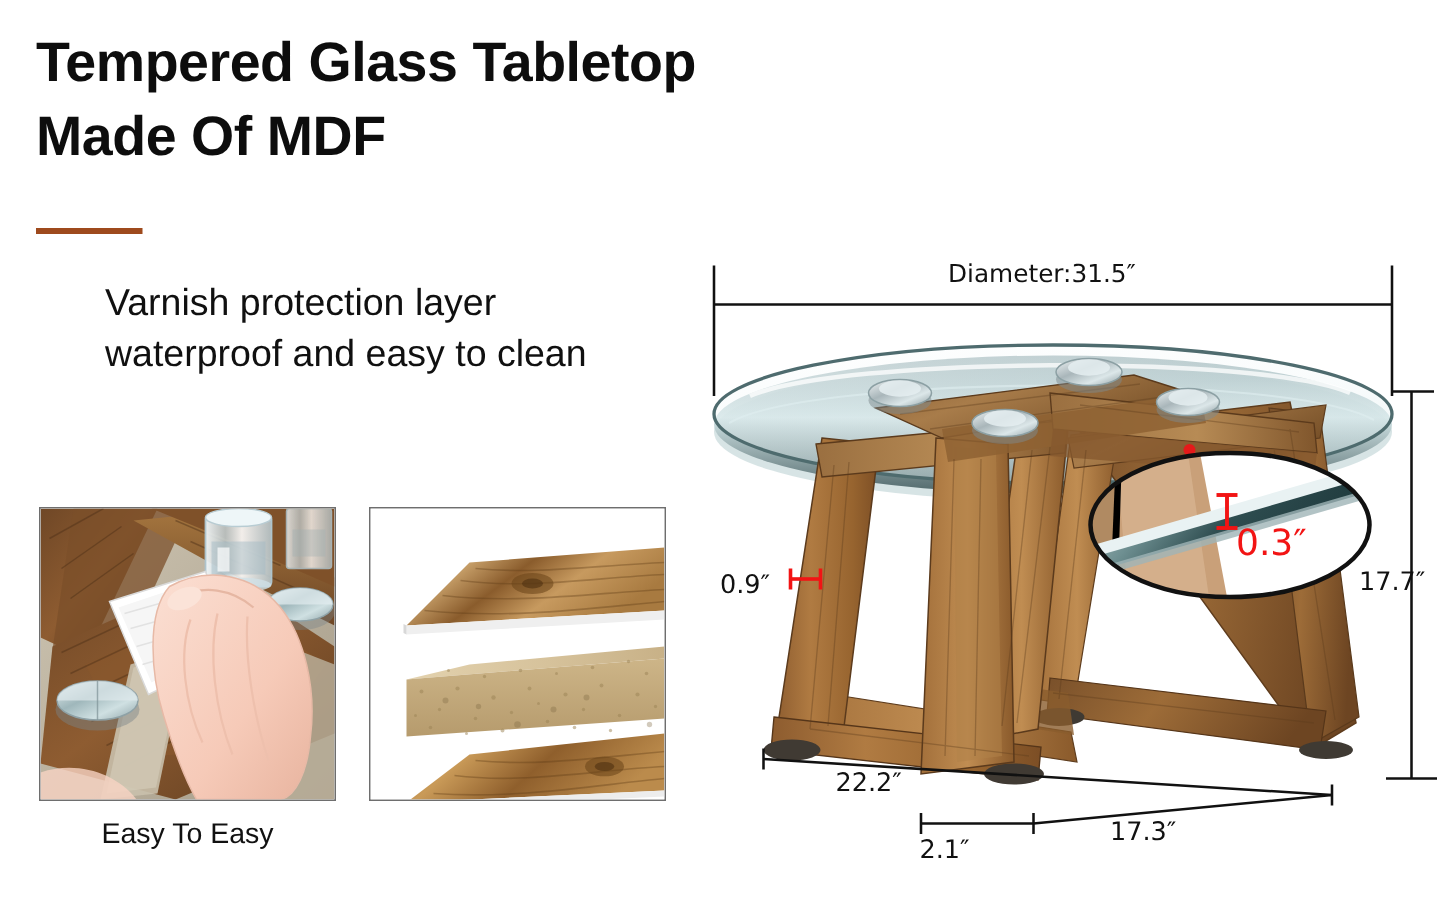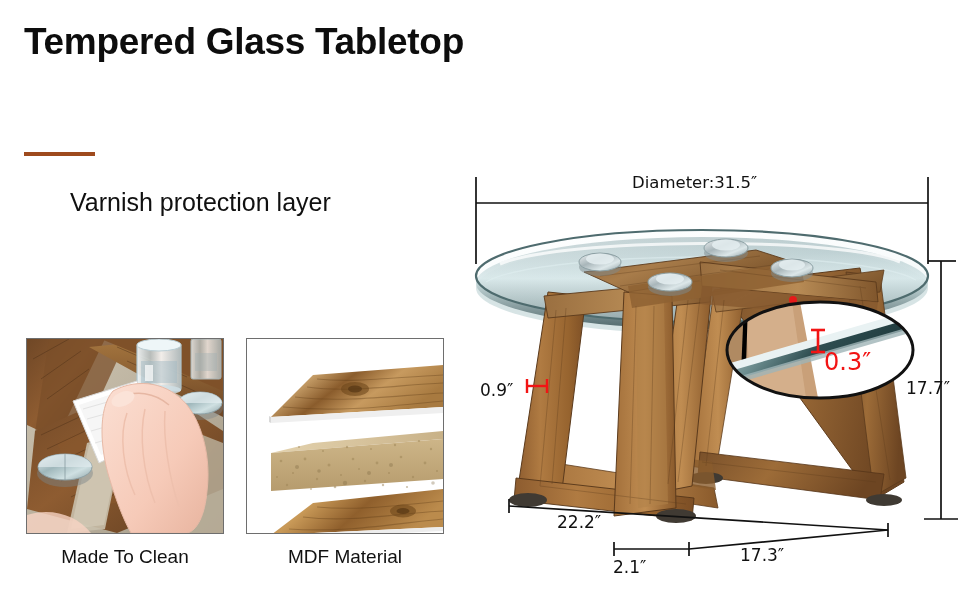--- a/index.html
+++ b/index.html
@@ -93,24 +93,26 @@
   #lbl-side     { left: 740px; top: 545px; }
   #lbl-thick    { left: 824px; top: 348px; font-size: 24px; }
 </style>
 </head>
 <body>
 
 <div id="page">
 
   <div class="headline">
     <div>Tempered Glass Tabletop</div>
+    <div>Made Of MDF</div>
   </div>
   <div class="accent-rule"></div>
   <div class="subhead">
     <div>Varnish protection layer</div>
+    <div>waterproof and easy to clean</div>
   </div>
 
   <div class="panel" id="panel-clean">
     <svg width="196" height="194" viewBox="0 0 196 194">
       <defs>
         <linearGradient id="wg1" x1="0" y1="0" x2="1" y2="1">
           <stop offset="0%" stop-color="#6f4726"></stop>
           <stop offset="45%" stop-color="#8e5c31"></stop>
           <stop offset="100%" stop-color="#5d3b1f"></stop>
         </linearGradient>
@@ -206,21 +208,21 @@
                C96,180 88,158 82,138 C74,112 70,70 86,52 Z" fill="url(#skin1)" stroke="#e7b9a6" stroke-width="1"></path>
       <path d="M92,60 C108,50 128,54 142,66" fill="none" stroke="#e6b7a3" stroke-width="1.5"></path>
       <path d="M100,74 C92,96 96,130 108,156" fill="none" stroke="#eec0ad" stroke-width="1.5"></path>
       <path d="M118,70 C112,96 116,134 128,164" fill="none" stroke="#eec0ad" stroke-width="1.5"></path>
       <path d="M138,72 C136,100 142,138 152,168" fill="none" stroke="#eec0ad" stroke-width="1.5"></path>
       <ellipse cx="96" cy="60" rx="12" ry="7" fill="#fbe3d8" transform="rotate(-22 96 60)"></ellipse>
 
       <path d="M0,176 C24,168 50,176 64,194 L0,194 Z" fill="#f7d3c3" opacity="0.8"></path>
     </svg>
   </div>
-  <div class="panel-caption" id="caption-clean">Made To Clean</div>
+  <div class="panel-caption" id="caption-clean">Easy To Easy</div>
 
   <div class="panel" id="panel-mdf">
     <svg width="196" height="194" viewBox="0 0 196 194">
       <defs>
         <linearGradient id="veneerTop" x1="0" y1="0" x2="1" y2="0.4">
           <stop offset="0%" stop-color="#b98a4e"></stop>
           <stop offset="22%" stop-color="#d8b27a"></stop>
           <stop offset="48%" stop-color="#8a5c2c"></stop>
           <stop offset="70%" stop-color="#c79a5f"></stop>
           <stop offset="100%" stop-color="#a87a40"></stop>
@@ -301,21 +303,20 @@
       <polygon points="24,196 196,188 196,192 24,200" fill="#ededed"></polygon>
       <g opacity="0.35" stroke="#5d3b16" stroke-width="1.1" fill="none">
         <path d="M70,168 C112,172 152,166 196,162"></path>
         <path d="M56,178 C104,184 152,174 196,172"></path>
         <path d="M42,190 C100,194 152,184 196,180"></path>
       </g>
       <ellipse cx="156" cy="172" rx="13" ry="6.5" fill="#6a4418" opacity="0.55"></ellipse>
       <ellipse cx="156" cy="172" rx="6.5" ry="3" fill="#4e3010" opacity="0.6"></ellipse>
     </svg>
   </div>
-  <div class="panel-caption" id="caption-mdf">MDF Material</div>
 
   <svg id="diagram" viewBox="0 0 970 600">
     <defs>
       <linearGradient id="legA" x1="0" y1="0" x2="1" y2="0">
         <stop offset="0%" stop-color="#8d5c2f"></stop>
         <stop offset="35%" stop-color="#b07b42"></stop>
         <stop offset="75%" stop-color="#97642f"></stop>
         <stop offset="100%" stop-color="#7c4e25"></stop>
       </linearGradient>
       <linearGradient id="legB" x1="0" y1="0" x2="1" y2="0">

